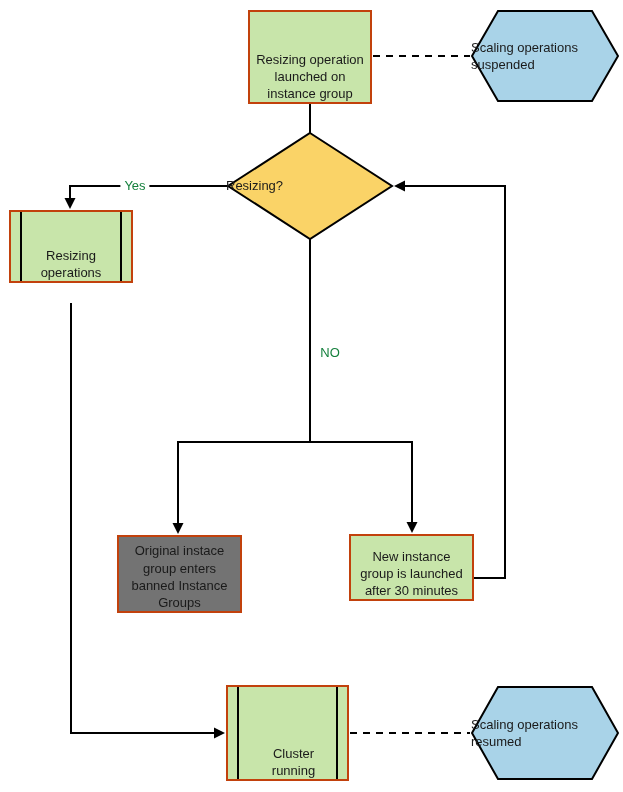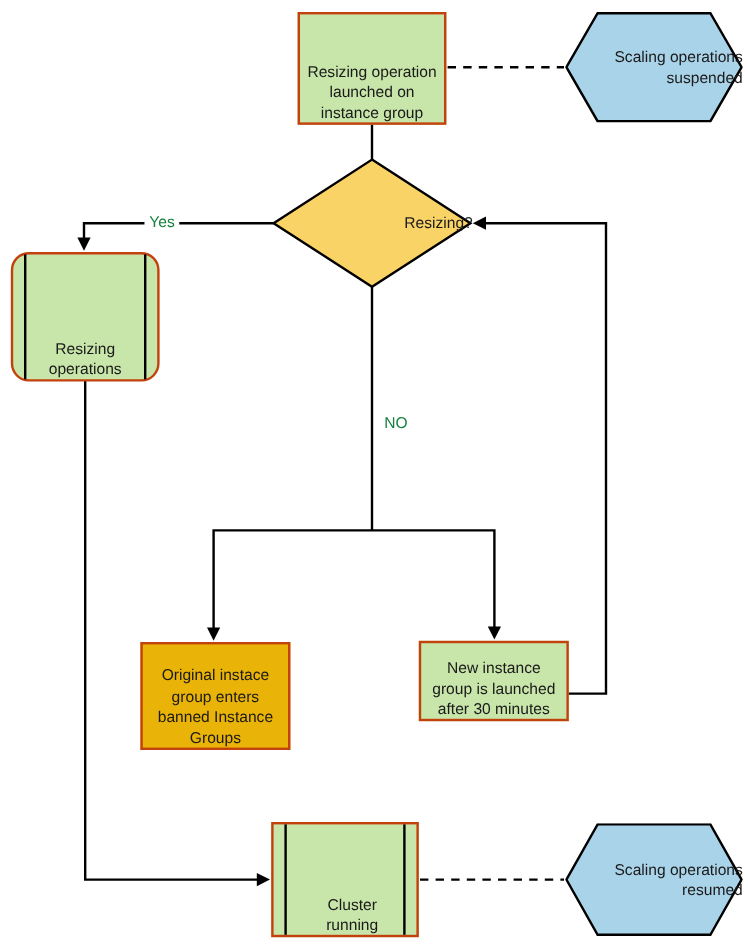--- a/index.html
+++ b/index.html
@@ -52,21 +52,21 @@
     font-size: 13px;
     line-height: 1.32;
     color: #1a1a1a;
   }
   .node-wrap svg { position: absolute; left: 0; top: 0; }
   .node-wrap .node-text {
     position: absolute;
     left: 0; top: 0; right: 0; bottom: 0;
     display: flex;
     flex-direction: column;
-    align-items: flex-end;
+    align-items: flex-start;
     justify-content: center;
   }
   .node-text span { display: block; }
 
   .bar {
     position: absolute;
     top: 0; bottom: 0;
     width: 2px;
     background: #000000;
   }
@@ -125,30 +125,30 @@
 
   <div class="node-wrap" style="left:226px; top:131px; width:168px; height:110px;">
     <svg width="168" height="110" viewBox="0 0 168 110">
       <polygon points="84,2 166,55 84,108 2,55" stroke="#000000" stroke-width="2" fill="#fad367"></polygon>
     </svg>
     <div class="node-text">
       <span>Resizing?</span>
     </div>
   </div>
 
-  <div class="node" style="left: 9px; top: 210px; width: 124px; height: 108px; background-color: rgb(200, 229, 170); border-radius: 15px;">
+  <div class="node" style="left: 9px; top: 210px; width: 124px; height: 73px; background-color: rgb(200, 229, 170);">
     <div class="bar bar-left"></div>
     <div class="bar bar-right"></div>
     <div class="node-text">
       <span>Resizing</span>
       <span>operations</span>
     </div>
   </div>
 
-  <div class="node" style="left: 117px; top: 535px; width: 125px; height: 90px; background-color: #eab308;">
+  <div class="node" style="left: 117px; top: 535px; width: 125px; height: 78px; background-color: #737373;">
     <div class="node-text">
       <span>Original instace</span>
       <span>group enters</span>
       <span>banned Instance</span>
       <span>Groups</span>
     </div>
   </div>
 
   <div class="node" style="left: 349px; top: 534px; width: 125px; height: 67px; background-color: rgb(200, 229, 170);">
     <div class="node-text">

